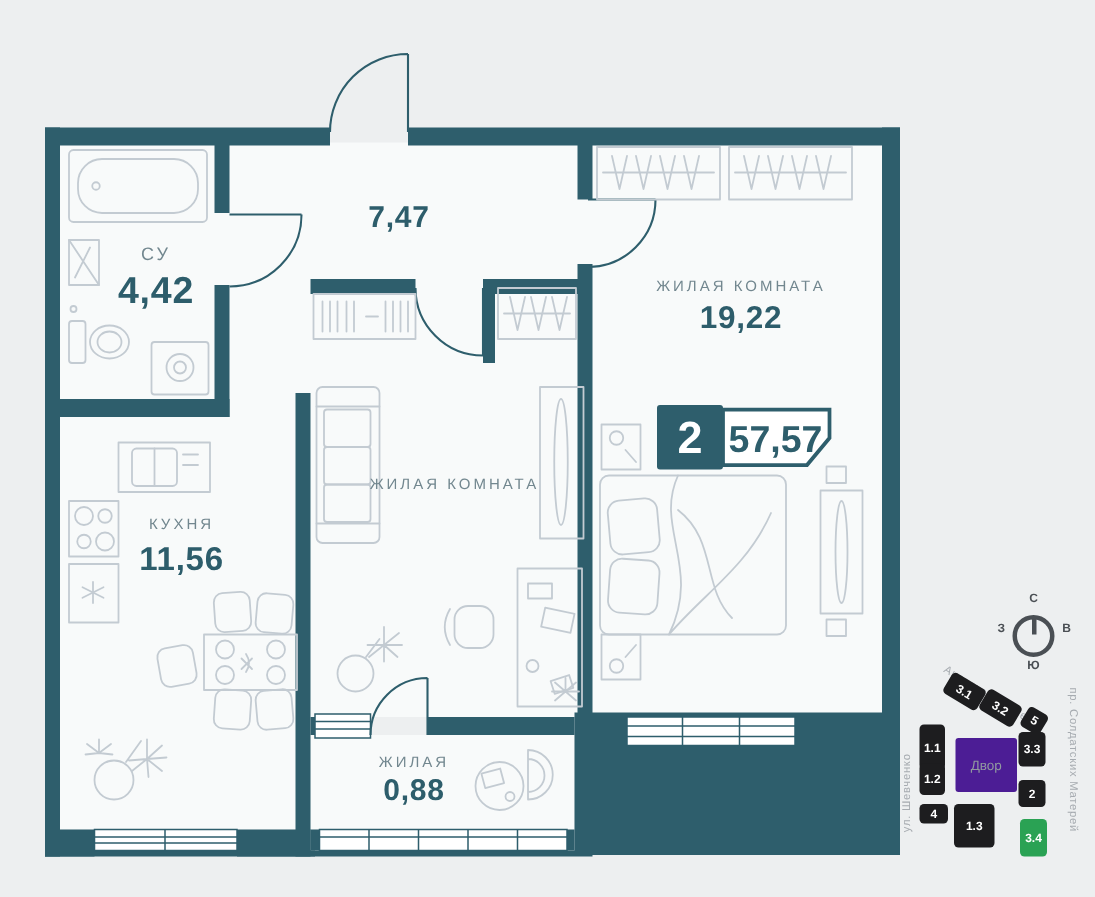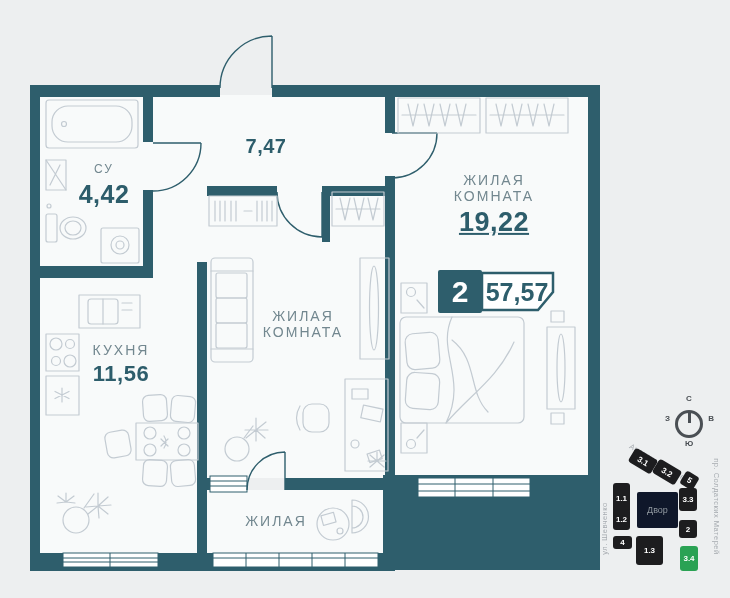--- a/index.html
+++ b/index.html
@@ -3,49 +3,49 @@
 <meta charset="utf-8">
 <style>
   html,body{margin:0;padding:0;}
   body{width:730px;height:598px;background:#edeff0;overflow:hidden;
        font-family:"Liberation Sans", sans-serif;}
   .stage{position:relative;width:730px;height:598px;}
   .stage svg{position:absolute;left:0;top:0;}
 
   
   .room-label{position:absolute;transform:translate(-50%,-50%);text-align:center;pointer-events:none;}
-  .room-name{display:block;color:#72878f;letter-spacing:2px;font-size:14px;line-height:1.15;}
+  .room-name{display:block;color:#72878f;letter-spacing:2px;font-size:10px;line-height:1.15;}
   .room-area{display:block;color:#2d5d6b;font-weight:bold;font-size:22px;margin-top:3px;letter-spacing:0.5px;}
   .lbl-bathroom{left:104px;top:186px;}
   .lbl-bathroom .room-name{font-size:12px;}
   .lbl-bathroom .room-area{font-size:25px;}
   .lbl-kitchen{left:121px;top:365px;}
   .lbl-hallway{left:266px;top:146px;}
   .lbl-hallway .room-area{font-size:20px;margin-top:0;text-align:center;}
   .lbl-living1{left:303px;top:324px;width:120px;}
   .lbl-living2{left:494px;top:205px;width:120px;}
-  .lbl-living2 .room-area{font-size:27px;text-decoration:underline;}
+  .lbl-living2 .room-area{font-size:21px;}
   .lbl-balcony{left:276px;top:521px;width:140px;}
   .lbl-balcony .room-area{font-size:20px;margin-top:1px;}
 
   
   .tile{position:absolute;background:#1d1d1f;border-radius:3px;color:#fff;
         font-weight:bold;font-size:8px;display:flex;align-items:center;justify-content:center;}
   .tile.green{background:#2aa254;}
   .t31{left:630px;top:453px;width:26px;height:16px;transform:rotate(31deg);}
   .t32{left:654px;top:464px;width:26px;height:16px;transform:rotate(31deg);}
   .t5 {left:682px;top:473px;width:15px;height:15px;transform:rotate(31deg);}
   .t11{left:613px;top:483px;width:17px;height:30px;}
   .t12{left:613px;top:509px;width:17px;height:21px;}
   .t4 {left:613px;top:536px;width:19px;height:13px;}
   .t13{left:636px;top:536px;width:27px;height:29px;}
   .t33{left:679px;top:488px;width:18px;height:23px;}
   .t2 {left:679px;top:520px;width:18px;height:18px;}
   .t34{left:680px;top:546px;width:18px;height:25px;}
-  .courtyard{position:absolute;left:637px;top:492px;width:41px;height:36px;background:#0f172a;
+  .courtyard{position:absolute;left:637px;top:492px;width:41px;height:36px;background:#4c1d95;
              border-radius:2px;display:flex;align-items:center;justify-content:center;
              color:#9199a0;font-size:9px;}
   .street{position:absolute;color:#a6abb0;font-size:7.5px;letter-spacing:0.5px;white-space:nowrap;}
   .street-1{left:630px;top:441px;width:80px;transform:rotate(31deg);transform-origin:left center;}
   .street-2{left:566px;top:524px;width:76px;text-align:center;transform:rotate(-90deg);}
   .street-3{left:656px;top:502px;width:120px;text-align:center;transform:rotate(90deg);}
 
   
   .compass{position:absolute;left:664px;top:394px;width:50px;height:56px;color:#4a4f54;}
   .compass-circle{position:absolute;left:11px;top:16px;width:22px;height:22px;
@@ -274,20 +274,21 @@
 </div>
 <div class="room-label lbl-living1">
   <span class="room-name">ЖИЛАЯ КОМНАТА</span>
 </div>
 <div class="room-label lbl-living2">
   <span class="room-name">ЖИЛАЯ КОМНАТА</span>
   <span class="room-area">19,22</span>
 </div>
 <div class="room-label lbl-balcony">
   <span class="room-name">ЖИЛАЯ</span>
+  <span class="room-area">0,88</span>
 </div>
 
 <div class="compass">
   <span class="c-n">С</span>
   <span class="c-w">З</span>
   <div class="compass-circle"></div>
   <div class="compass-needle"></div>
   <span class="c-e">В</span>
   <span class="c-s">Ю</span>
 </div>

